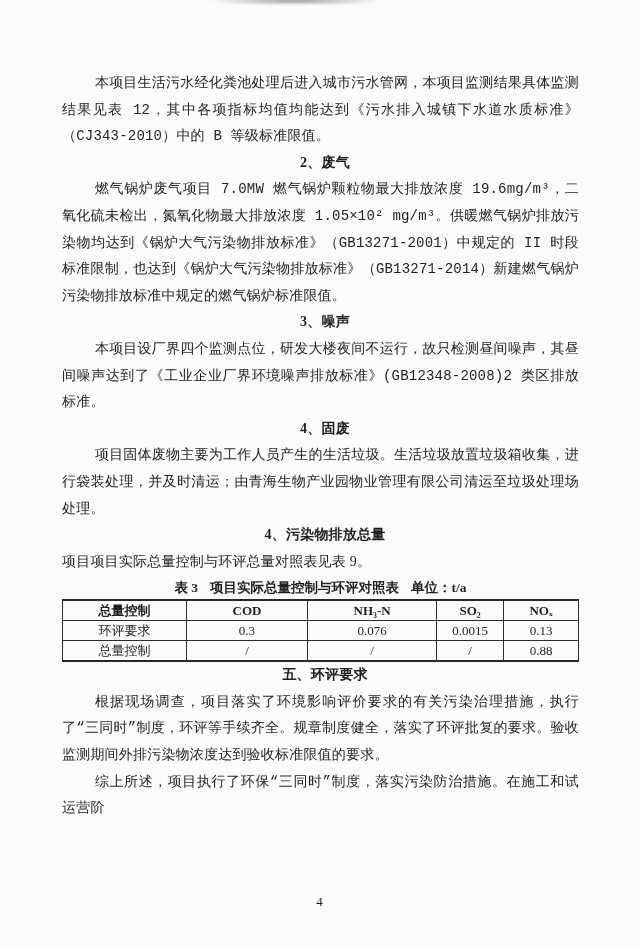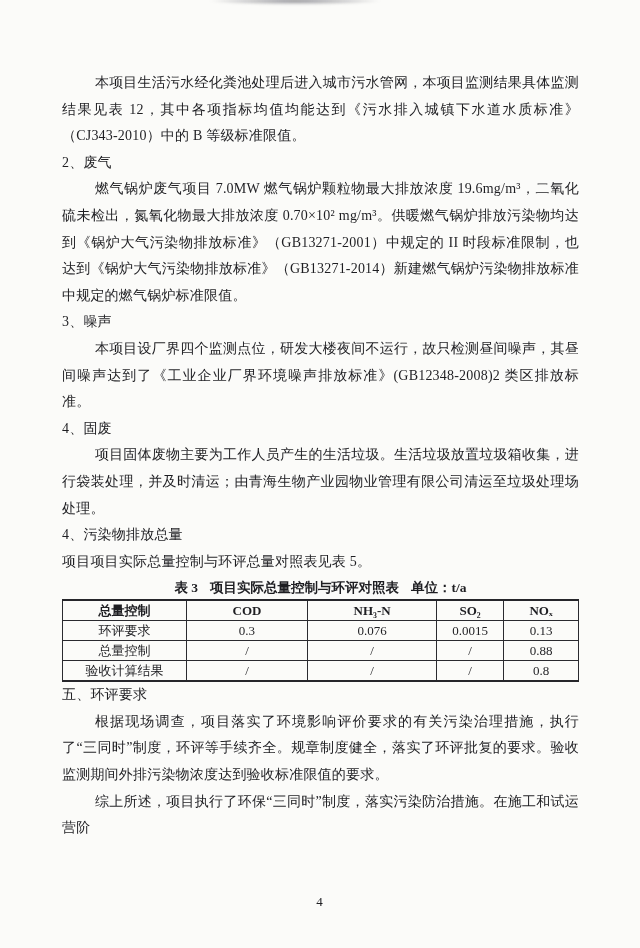--- a/index.html
+++ b/index.html
@@ -13,22 +13,22 @@
   .smudge-top {
     position:absolute; top:-3px; left:210px; width:170px; height:8px;
     background:radial-gradient(ellipse at center, rgba(70,70,82,.55), rgba(70,70,82,0) 72%);
     filter:blur(1px); pointer-events:none;
   }
   .content { position:absolute; left:62px; top:70px; width:517px; }
   .body {
     margin:0; font-size:14px; line-height:26.6px; text-align:justify;
     letter-spacing:.2px; word-break:break-word;
   }
-  .indent { text-indent:2.35em; }
-  .heading { font-weight:normal; text-align:left; }
+  .indent { text-indent:2.35em;font-family:Liberation Mono, monospace; }
+  .heading { font-weight:bold; text-align:center;margin-left:9px; }
   .caption {
     margin-top:2px; font-size:13.5px; font-weight:bold; text-align:center;
     line-height:21px; white-space:nowrap;
   }
   .caption .gap { margin-left:12px;margin-top:48px; }
   table.em-table {
     width:100%; border-collapse:collapse; table-layout:fixed;
     font-size:13px; margin-top:1px;
     border-top:2px solid #26262b; border-bottom:2px solid #26262b;border-radius:16px;
   }
@@ -45,30 +45,30 @@
 </head>
 <body>
 
 <div class="page">
   <div class="smudge-top"></div>
 
   <div class="content">
     <p class="body indent">本项目生活污水经化粪池处理后进入城市污水管网，本项目监测结果具体监测结果见表 12，其中各项指标均值均能达到《污水排入城镇下水道水质标准》（CJ343-2010）中的 B 等级标准限值。</p>
 
     <p class="body heading">2、废气</p>
-    <p class="body indent">燃气锅炉废气项目 7.0MW 燃气锅炉颗粒物最大排放浓度 19.6mg/m³，二氧化硫未检出，氮氧化物最大排放浓度 0.70×10² mg/m³。供暖燃气锅炉排放污染物均达到《锅炉大气污染物排放标准》（GB13271-2001）中规定的 II 时段标准限制，也达到《锅炉大气污染物排放标准》（GB13271-2014）新建燃气锅炉污染物排放标准中规定的燃气锅炉标准限值。</p>
+    <p class="body indent">燃气锅炉废气项目 7.0MW 燃气锅炉颗粒物最大排放浓度 19.6mg/m³，二氧化硫未检出，氮氧化物最大排放浓度 1.05×10² mg/m³。供暖燃气锅炉排放污染物均达到《锅炉大气污染物排放标准》（GB13271-2001）中规定的 II 时段标准限制，也达到《锅炉大气污染物排放标准》（GB13271-2014）新建燃气锅炉污染物排放标准中规定的燃气锅炉标准限值。</p>
 
     <p class="body heading">3、噪声</p>
     <p class="body indent">本项目设厂界四个监测点位，研发大楼夜间不运行，故只检测昼间噪声，其昼间噪声达到了《工业企业厂界环境噪声排放标准》(GB12348-2008)2 类区排放标准。</p>
 
     <p class="body heading">4、固废</p>
     <p class="body indent">项目固体废物主要为工作人员产生的生活垃圾。生活垃圾放置垃圾箱收集，进行袋装处理，并及时清运；由青海生物产业园物业管理有限公司清运至垃圾处理场处理。</p>
 
     <p class="body heading">4、污染物排放总量</p>
-    <p class="body">项目项目实际总量控制与环评总量对照表见表 5。</p>
+    <p class="body">项目项目实际总量控制与环评总量对照表见表 9。</p>
 
     <div class="caption">
       <span>表 3</span><span class="gap">项目实际总量控制与环评对照表</span><span class="gap">单位：t/a</span>
     </div>
 
     <table class="em-table">
       <colgroup>
         <col style="width:24%">
           <col style="width:23.5%">
           <col style="width:25%">
@@ -92,27 +92,20 @@
           <td>0.0015</td>
           <td>0.13</td>
         </tr>
         <tr>
           <td>总量控制</td>
           <td>/</td>
           <td>/</td>
           <td>/</td>
           <td>0.88</td>
         </tr>
-        <tr>
-          <td>验收计算结果</td>
-          <td>/</td>
-          <td>/</td>
-          <td>/</td>
-          <td>0.8</td>
-        </tr>
       </tbody>
     </table>
 
     <p class="body heading">五、环评要求</p>
     <p class="body indent">根据现场调查，项目落实了环境影响评价要求的有关污染治理措施，执行了“三同时”制度，环评等手续齐全。规章制度健全，落实了环评批复的要求。验收监测期间外排污染物浓度达到验收标准限值的要求。</p>
     <p class="body indent">综上所述，项目执行了环保“三同时”制度，落实污染防治措施。在施工和试运营阶</p>
   </div>
 
   <div class="page-number">4</div>
 </div>

